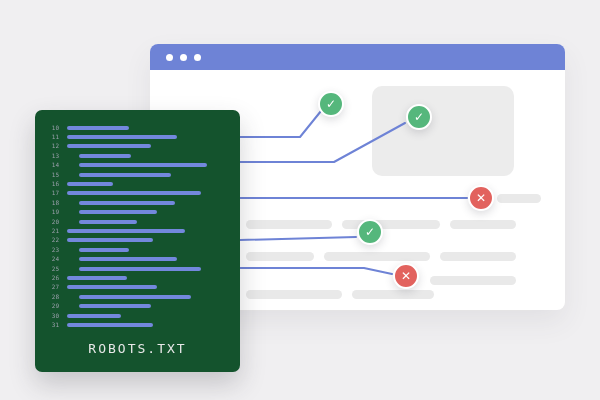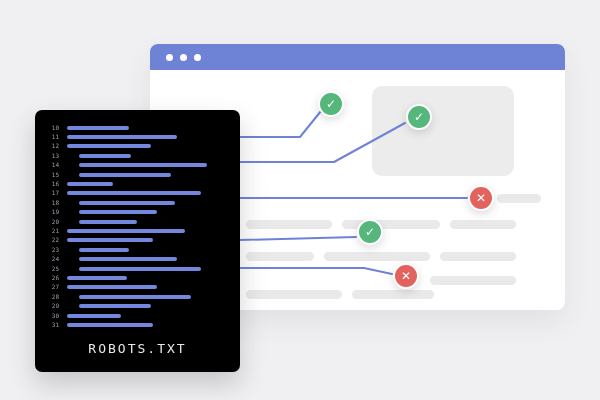--- a/index.html
+++ b/index.html
@@ -57,21 +57,21 @@
     font-family:"DejaVu Sans","Liberation Sans",sans-serif;
     box-shadow:0 3px 8px rgba(60,60,80,0.18);
   }
   .badge.check{background:var(--success,#55b77c);}
   .badge.cross{background:var(--error,#e2625e);}
 
   
   .code-panel{
     position:absolute;left:35px;top:110px;
     width:205px;height:262px;
-    background:#000000;border-radius:7px;
+    background:#14532d;border-radius:7px;
     box-shadow:0 12px 26px rgba(50,50,60,0.22);
     display:flex;flex-direction:column;
   }
   .code-lines{
     flex:1;padding:13px 12px 4px 10px;
     display:flex;flex-direction:column;justify-content:flex-start;
   }
   .code-row{
     height:9.4px;display:flex;align-items:center;position:relative;
   }

